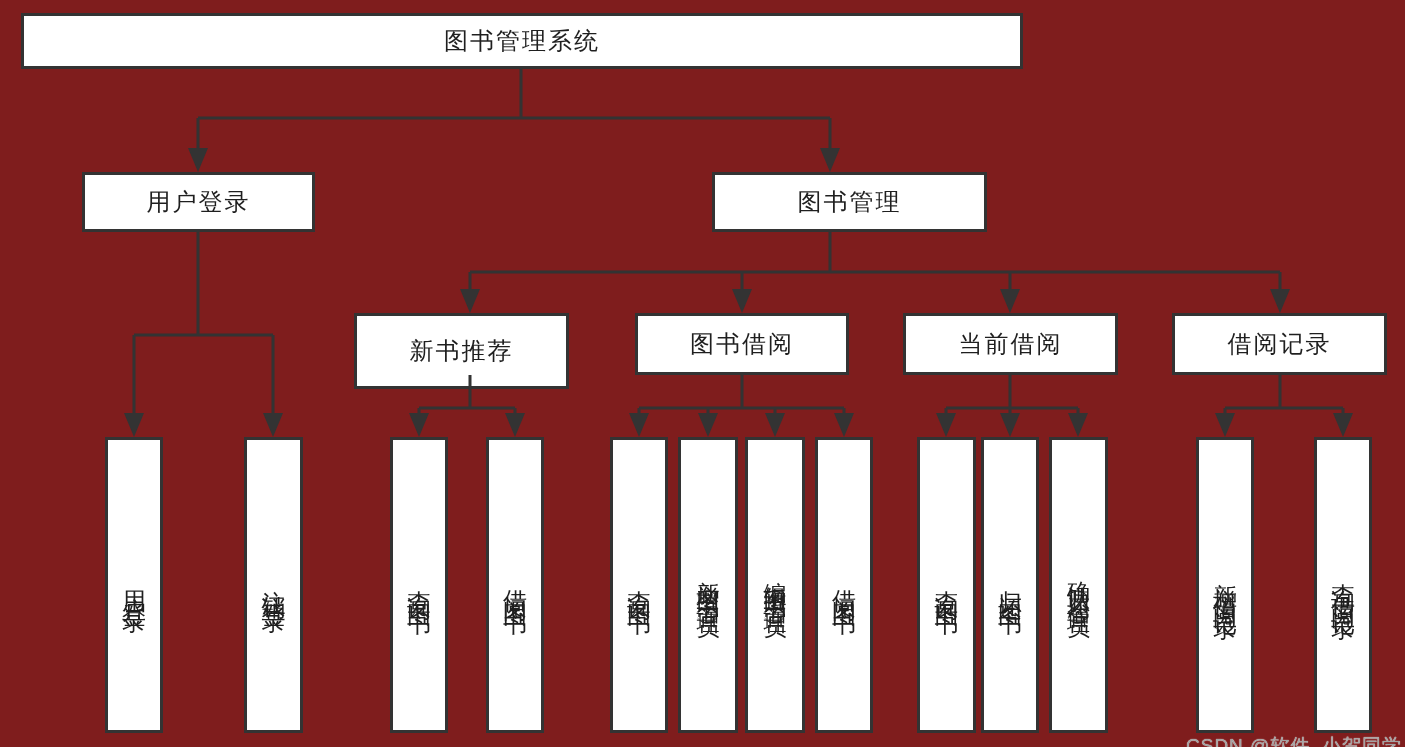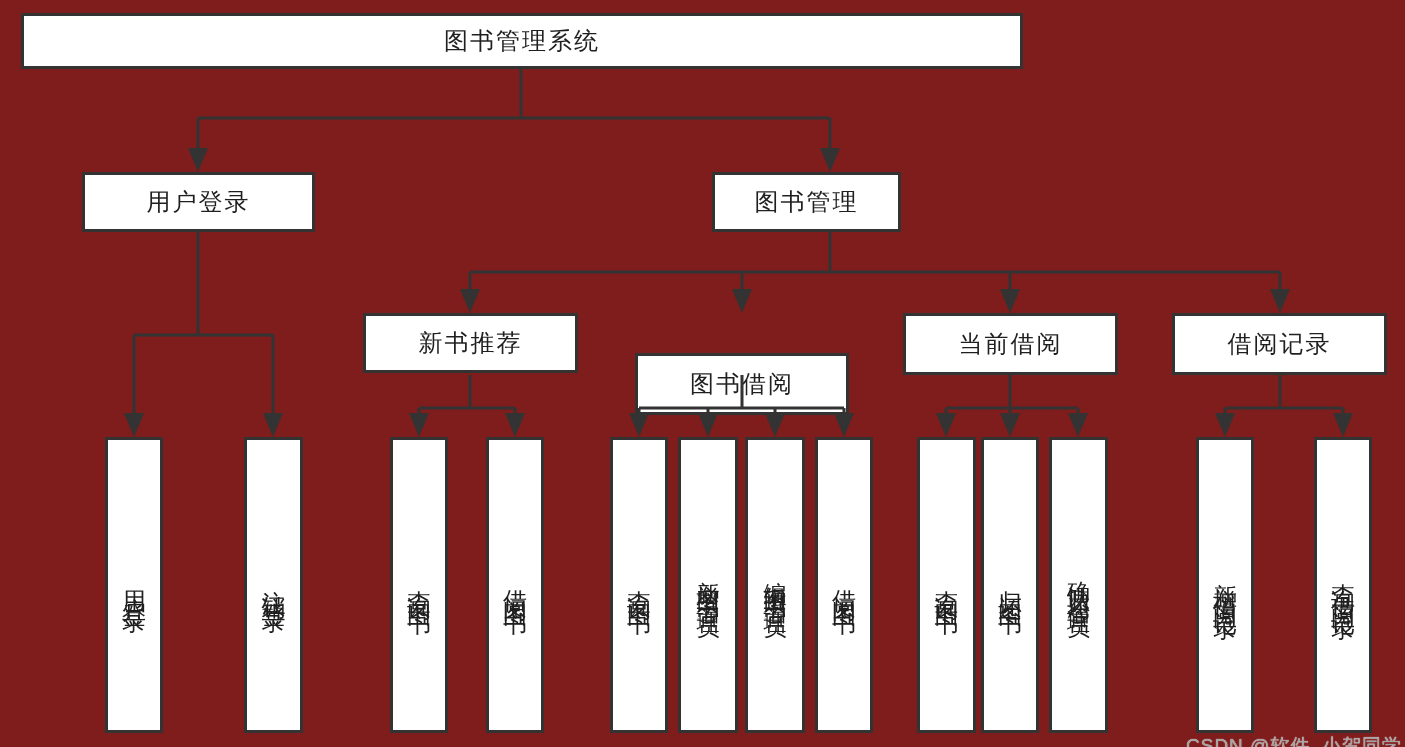--- a/index.html
+++ b/index.html
@@ -57,28 +57,28 @@
 
 <div class="canvas">
 
   <div class="box hbox" style="left:21px; top:13px; width:1002px; height:56px;">
     <span>图书管理系统</span>
   </div>
 
   <div class="box hbox" style="left:82px; top:172px; width:233px; height:60px;">
     <span>用户登录</span>
   </div>
-  <div class="box hbox" style="left:712px; top:172px; width:189px; height:60px;">
+  <div class="box hbox" style="left:712px; top:172px; width:275px; height:60px;">
     <span>图书管理</span>
   </div>
 
-  <div class="box hbox" style="left:363px; top:313px; width:215px; height:60px;text-align:right;">
+  <div class="box hbox" style="left:354px; top:313px; width:215px; height:76px;text-align:right;">
     <span>新书推荐</span>
   </div>
-  <div class="box hbox" style="left:635px; top:313px; width:214px; height:62px;margin-top:40px;">
+  <div class="box hbox" style="left:635px; top:313px; width:214px; height:62px;">
     <span>图书借阅</span>
   </div>
   <div class="box hbox" style="left:1172px; top:313px; width:215px; height:62px;">
     <span>借阅记录</span>
   </div>
   <div class="box hbox" style="left:903px; top:313px; width:215px; height:62px;">
     <span>当前借阅</span>
   </div>
 
   <div class="box vbox" style="left:105px; top:437px; width:58px; height:296px;">用户登录</div>

